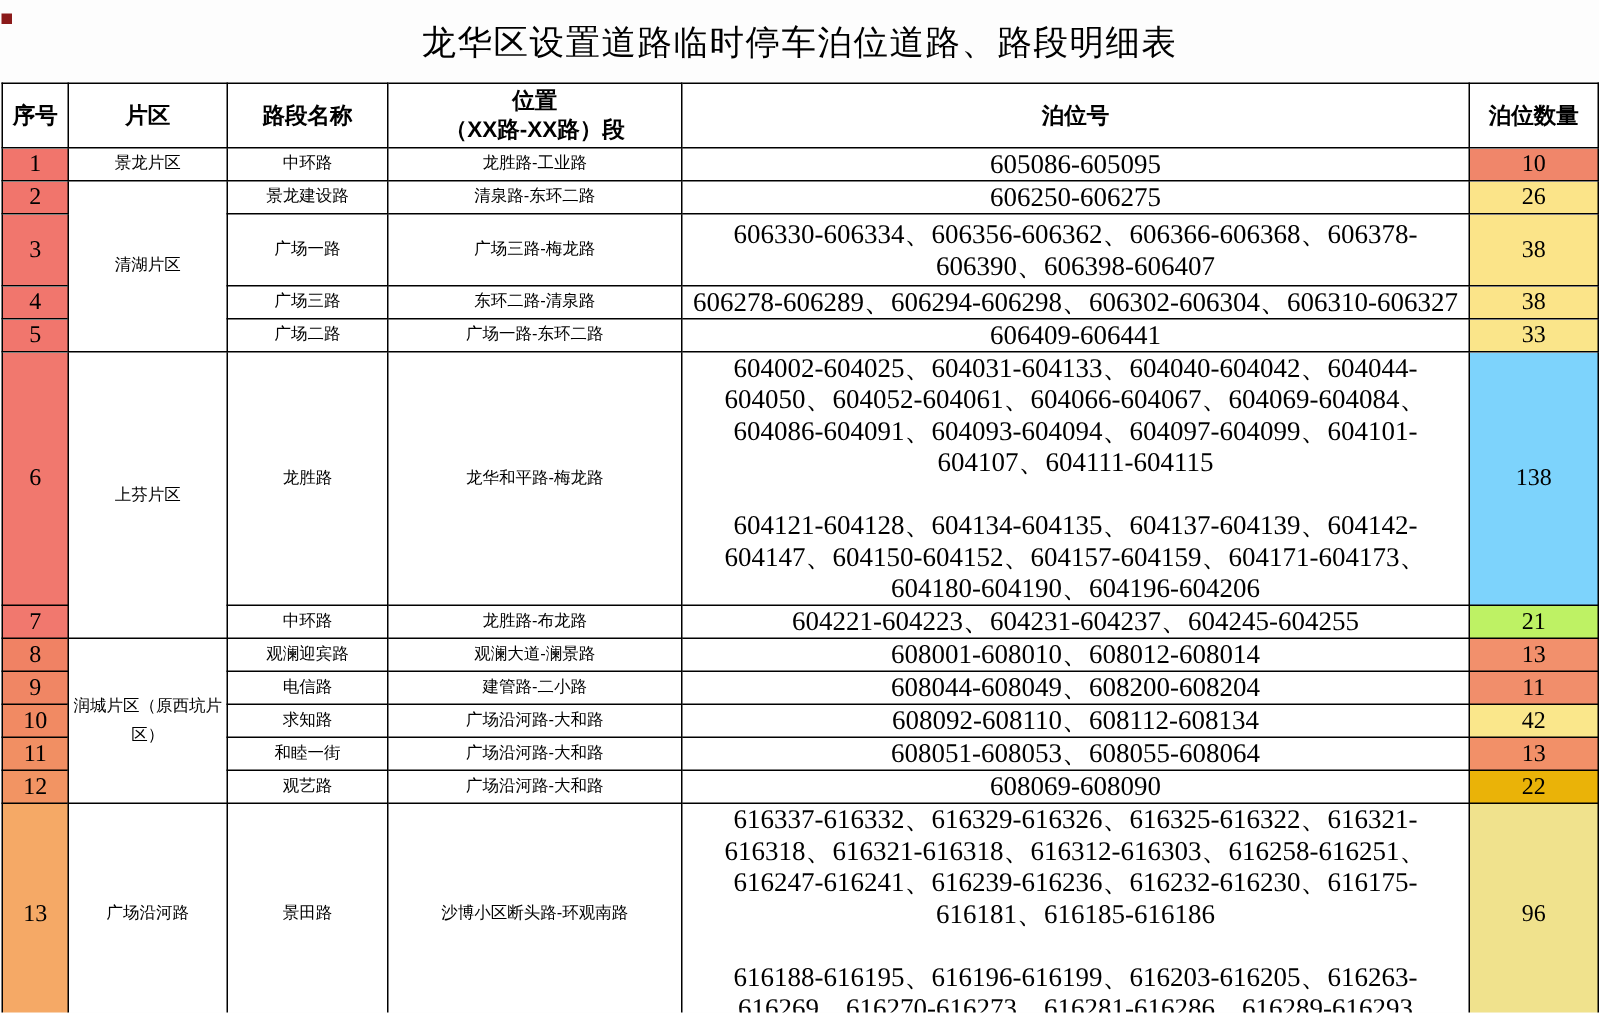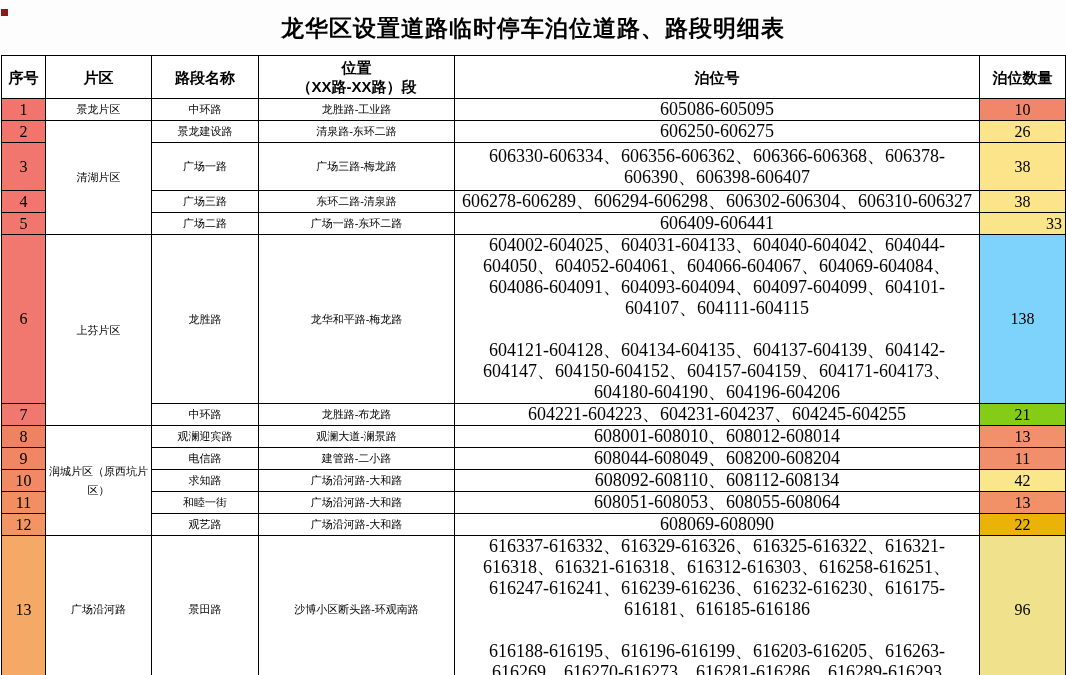--- a/index.html
+++ b/index.html
@@ -6,21 +6,21 @@
   body{
     width:1066px;height:675px;background:#fdfdfd;color:#000;
     font-family:"Liberation Sans","DejaVu Sans",sans-serif;
     position:relative;overflow:hidden;
   }
   .corner-mark{
     position:absolute;left:1px;top:9px;width:7px;height:7px;background:#8b1a1a;
   }
   .title{
     text-align:center;padding-top:13px;height:42px;
-    font-size:23px;font-weight:bold;letter-spacing:1px;
+    font-size:23px;font-weight:normal;letter-spacing:1px;
   }
   table{
     border-collapse:collapse;table-layout:fixed;
     width:1064px;margin-left:1px;
   }
   td{
     border:1px solid #000;text-align:center;vertical-align:middle;
     padding:0 3px;overflow:hidden;background:#fff;
   }
   td.hdr{font-weight:bold;font-size:15px;line-height:19px;}
@@ -98,41 +98,41 @@
     <td class="cjk">东环二路-清泉路</td>
     <td class="berths num">606278-606289、606294-606298、606302-606304、606310-606327</td>
     <td class="count num" style="background-color: rgb(251, 228, 137);">38</td>
   </tr>
 
   <tr class="r-s">
     <td class="idx num" style="background-color: rgb(241, 118, 109);">5</td>
     <td class="cjk">广场二路</td>
     <td class="cjk">广场一路-东环二路</td>
     <td class="berths num">606409-606441</td>
-    <td class="count num" style="background-color: rgb(250, 229, 138); text-align: right;">33</td>
+    <td class="count num" style="background-color: rgb(250, 229, 138);">33</td>
   </tr>
 
   <tr class="r-b6">
     <td class="idx num" style="background-color: rgb(241, 120, 110);">6</td>
     <td class="cjk" rowspan="2">上芬片区</td>
     <td class="cjk">龙胜路</td>
     <td class="cjk">龙华和平路-梅龙路</td>
     <td class="berths num">
       <div class="p1">604002-604025、604031-604133、604040-604042、604044-604050、604052-604061、604066-604067、604069-604084、604086-604091、604093-604094、604097-604099、604101-604107、604111-604115</div>
       <div class="p2">604121-604128、604134-604135、604137-604139、604142-604147、604150-604152、604157-604159、604171-604173、604180-604190、604196-604206</div>
     </td>
     <td class="count num" style="background-color: #7dd3fc;">138</td>
   </tr>
 
   <tr class="r-s">
     <td class="idx num" style="background-color: rgb(241, 120, 110);">7</td>
     <td class="cjk">中环路</td>
     <td class="cjk">龙胜路-布龙路</td>
     <td class="berths num">604221-604223、604231-604237、604245-604255</td>
-    <td class="count num" style="background-color: #84cc16;">21</td>
+    <td class="count num" style="background-color: #bef264;">21</td>
   </tr>
 
   <tr class="r-s">
     <td class="idx num" style="background-color: rgb(240, 130, 100);">8</td>
     <td class="cjk" rowspan="5">润城片区（原西坑片区）</td>
     <td class="cjk">观澜迎宾路</td>
     <td class="cjk">观澜大道-澜景路</td>
     <td class="berths num">608001-608010、608012-608014</td>
     <td class="count num" style="background-color: rgb(242, 144, 108);">13</td>
   </tr>

